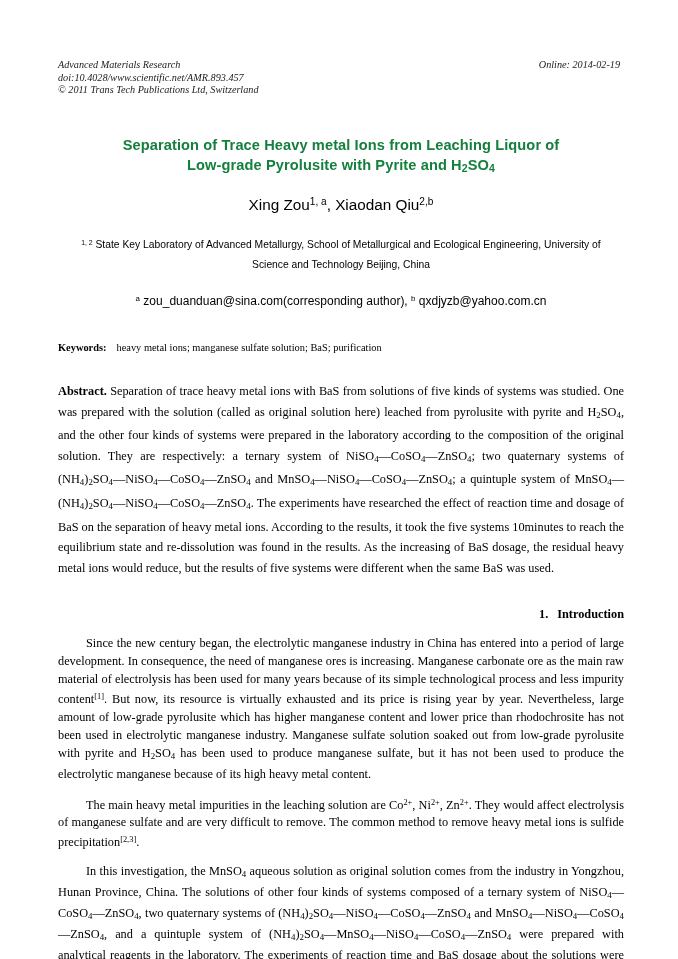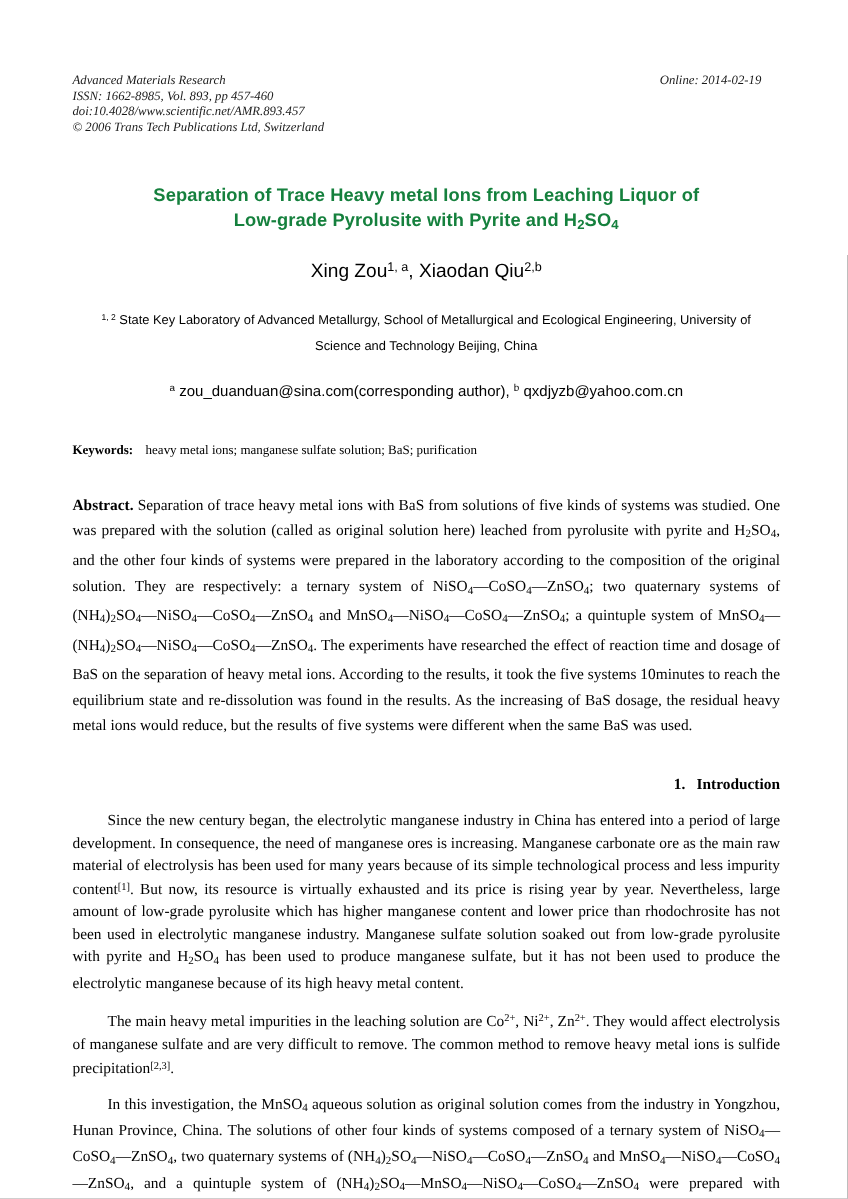--- a/index.html
+++ b/index.html
@@ -33,21 +33,21 @@
     font-size: 10.2px;
     line-height: 12.6px;
     color: #1a1a1a;
   }
   .journal-header .left-block {
     width: 400px;
     margin-top: 37px;
   }
   .journal-header .online-date {
     position: absolute;
-    right: 15px;
+    right: 4px;
     top: 0;
     font-style: italic;
     font-size: 10.2px;
     white-space: nowrap;
   }
 
   
   .title {
     margin-top: 38px;
     text-align: center;
@@ -140,23 +140,22 @@
 </style>
 </head>
 <body>
 
 <div class="page">
   <div class="content">
 
     <div class="journal-header">
       <div class="left-block">
         <div>Advanced Materials Research</div>
-        <div>ISSN: 1662-8985, Vol. 893, pp 457-460</div>
         <div>doi:10.4028/www.scientific.net/AMR.893.457</div>
-        <div>© 2006 Trans Tech Publications Ltd, Switzerland</div>
+        <div>© 2011 Trans Tech Publications Ltd, Switzerland</div>
       </div>
       <div class="online-date">Online: 2014-02-19</div>
     </div>
 
     <div class="title">
       <div>Separation of Trace Heavy metal Ions from Leaching Liquor of</div>
       <div><span>Low-grade Pyrolusite with Pyrite and H</span><sub>2</sub><span>SO</span><sub>4</sub></div>
     </div>
 
     <div class="authors"><span>Xing Zou</span><sup class="sup-sans">1, a</sup><span>, </span><span>Xiaodan Qiu</span><sup class="sup-sans">2,b</sup></div>

